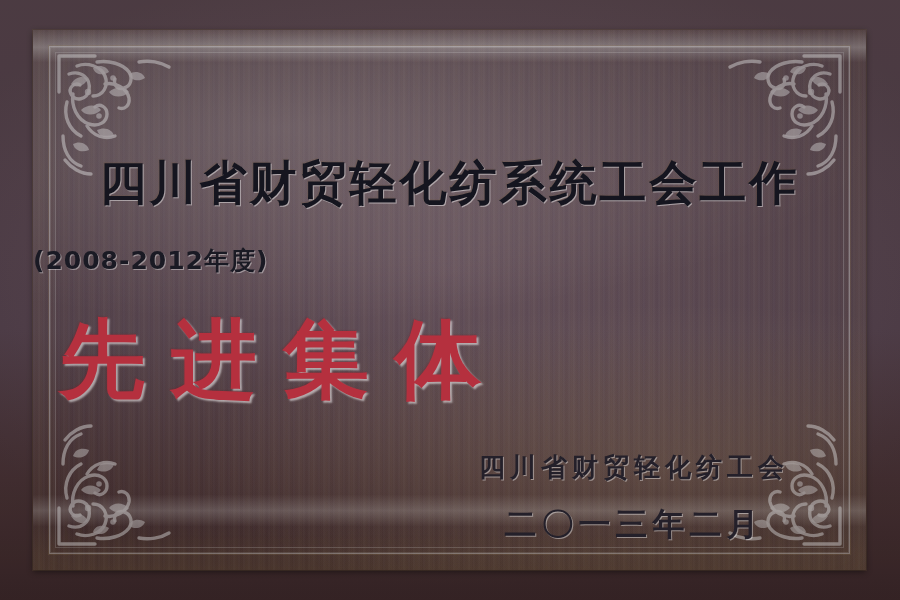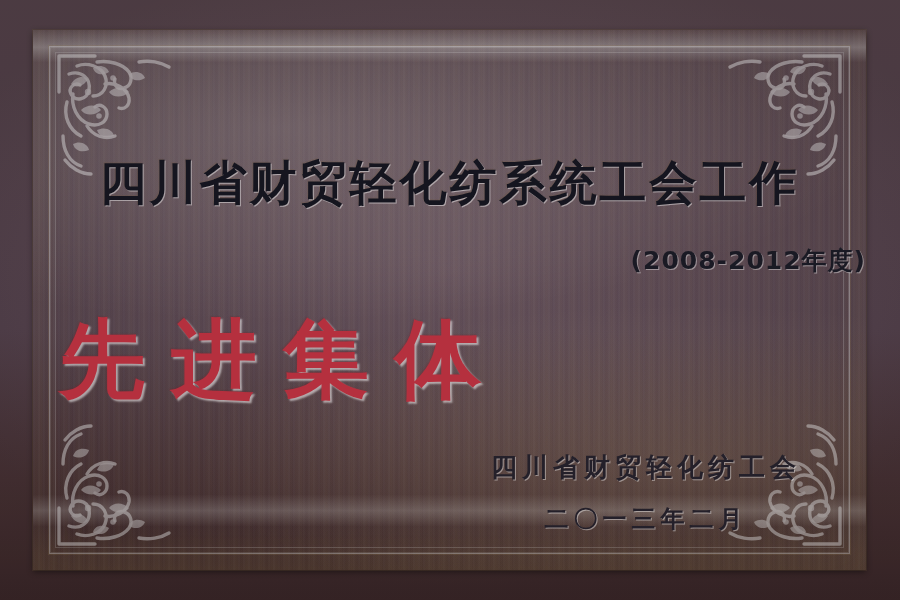--- a/index.html
+++ b/index.html
@@ -166,21 +166,21 @@
     text-shadow:
       1px 1px 0 rgba(255,255,255,0.45),
       -1px -1px 0 rgba(110,85,45,0.18);
   }
 
   .title-sub {
     position: absolute;
     top: 214px;
     left: 0;
     right: 0;
-    text-align: right;
+    text-align: left;
     font-family: "DejaVu Sans", "Liberation Sans", sans-serif;
     font-size: 25px;
     font-weight: 700;
     letter-spacing: 1px;
     color: #1a1a24;
     text-shadow: 1px 1px 0 rgba(255,255,255,0.40);
   }
 
   .award {
     position: absolute;
@@ -194,37 +194,37 @@
     text-indent: 26px;
     color: #b5303e;
     white-space: nowrap;
     text-shadow:
       2px 2px 2px rgba(255,255,255,0.55),
       -1px -1px 1px rgba(120,30,40,0.25);
   }
 
   .signature {
     position: absolute;
-    right: 65px;
+    right: 77px;
     top: 420px;
     text-align: center;
     font-family: "DejaVu Serif", "Liberation Serif", serif;
     color: #24202a;
   }
   .sig-org {
     font-size: 26px;
     font-weight: 700;
     letter-spacing: 5px;
     text-indent: 5px;
     white-space: nowrap;
     text-shadow: 1px 1px 0 rgba(255,255,255,0.42);
   }
   .sig-date {
     margin-top: 18px;
-    font-size: 24px;
+    font-size: 32px;
     font-weight: 700;
     letter-spacing: 5px;
     text-indent: 5px;
     white-space: nowrap;
     text-shadow: 1px 1px 0 rgba(255,255,255,0.42);
   }
 </style>
 </head>
 <body>
 

